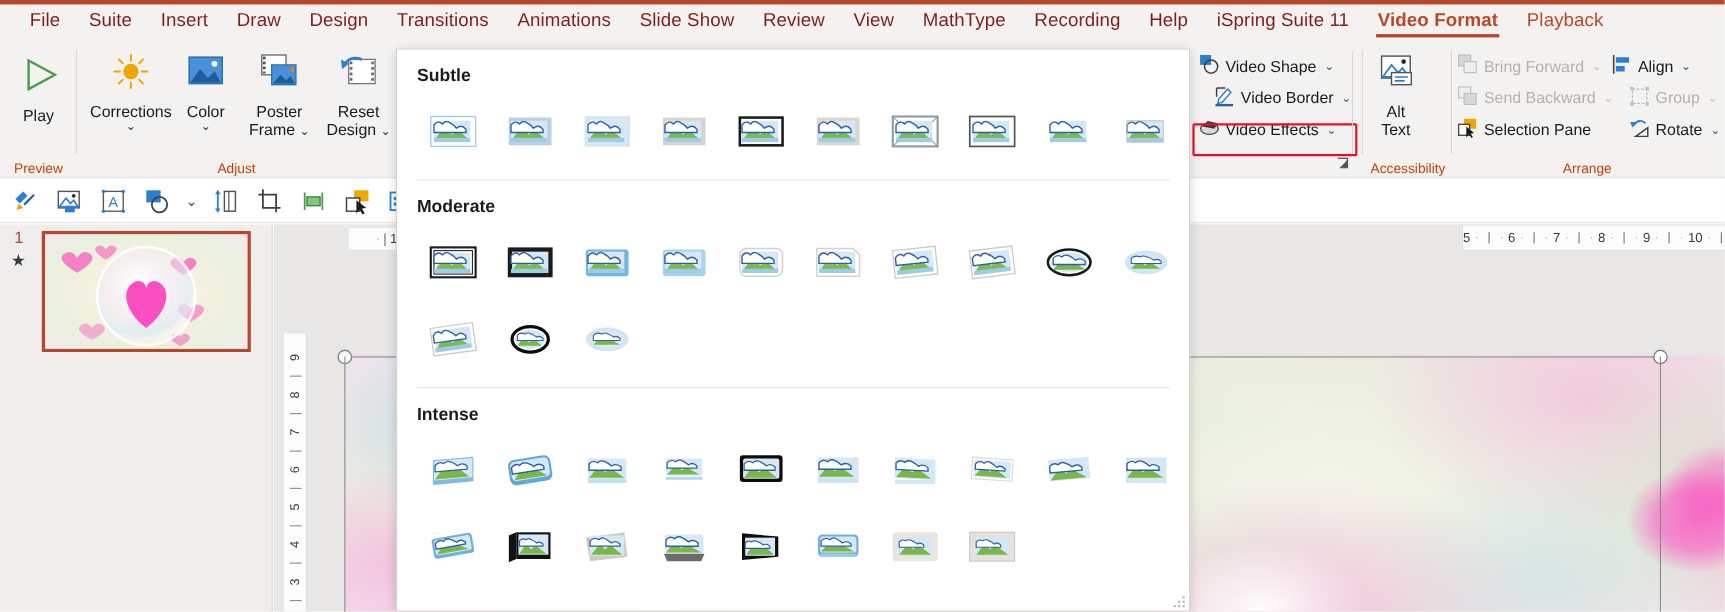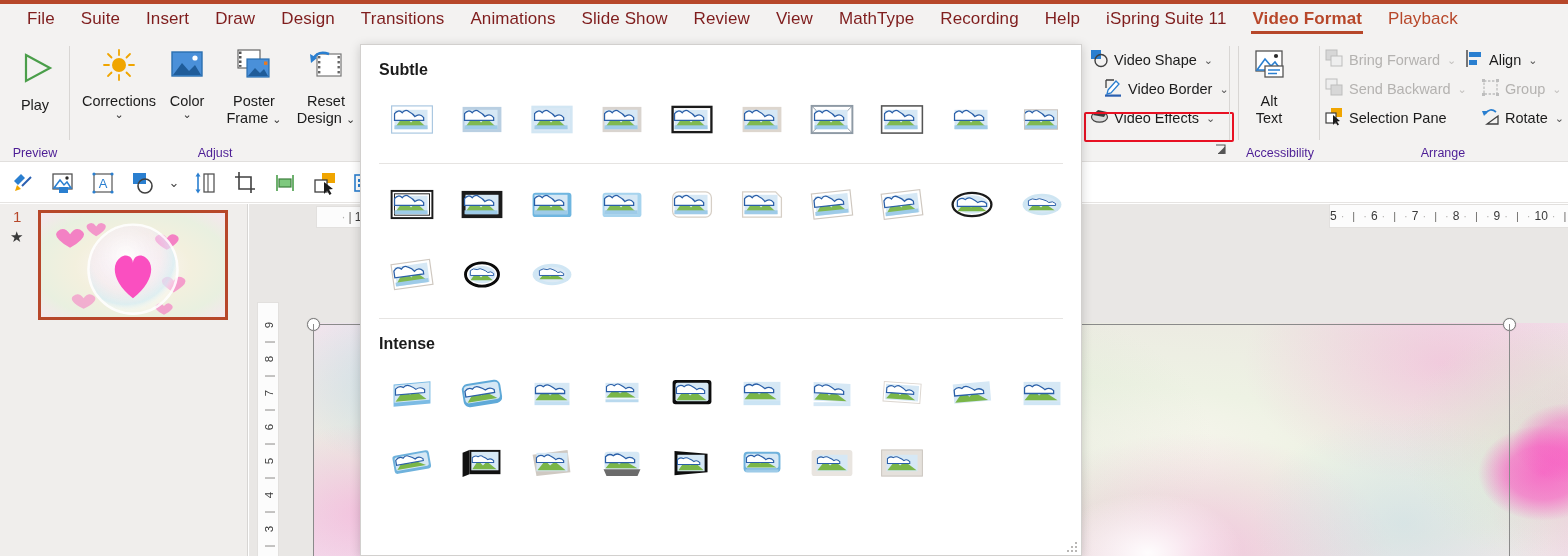--- a/index.html
+++ b/index.html
@@ -37,21 +37,21 @@
 
   
   .ribbon{
     position:absolute; left:0; top:40px; width:1568px; height:122px;
     background:#f3f2f1;
     border-bottom:1px solid #e1dfdd;
   }
   .rgroup{ position:absolute; top:0; height:122px; }
   .rgroup .glabel{
     position:absolute; bottom:2px; width:100%;
-    text-align:center; font-size:12.5px; color:#4c1d95; 
+    text-align:center; font-size:12.5px; color:#c2410c; 
   }
   .rgroup .sep{
     position:absolute; right:0; top:6px; bottom:22px; width:1px; background:#d8d6d4;
   }
   .bigbtn{
     position:absolute; top:6px;
     display:flex; flex-direction:column; align-items:center;
     cursor:pointer; width:82px;
   }
   .bigbtn .lbl{ font-size:14.5px; text-align:center; line-height:17px; color:#1b1b1b; margin-top:3px;}
@@ -753,20 +753,21 @@
               <rect x="4" y="7" width="34" height="20" fill="#d6e8f5"></rect>
               <polygon points="4,26 14,12 21,20 26,15 38,26" fill="#7ab648" opacity=".95"></polygon>
               <path d="M4 11 q4-5 8-1 q3-4 7-1 q4 2 6 5 q5-4 9 1 v3 H4 Z" fill="#ffffff" stroke="#2a5fa8" stroke-width="1.3"></path>
               <rect x="4" y="23" width="34" height="4" fill="#9ecbe8"></rect>
               <rect x="4" y="7" width="34" height="20" fill="none" stroke="#c8c2bb" stroke-width="1"></rect>
             </svg>
           </span>
         </div>
       </div>
       <div class="gdiv"></div>
+      <div class="gsec-title">Moderate</div>
       <div class="grow">
         <div class="gcell">
           <span class="th">
             <svg width="44" height="33" viewBox="0 0 44 34">
               <rect x="1" y="3" width="42" height="28" fill="#fff" stroke="#1b1b1b" stroke-width="2"></rect>
               <rect x="4" y="6" width="36" height="22" fill="#fff" stroke="#1b1b1b" stroke-width="1"></rect>
               <rect x="6" y="8" width="32" height="18" fill="#d6e8f5"></rect>
               <polygon points="4,26 14,12 21,20 26,15 38,26" fill="#7ab648" opacity=".95"></polygon>
               <path d="M4 11 q4-5 8-1 q3-4 7-1 q4 2 6 5 q5-4 9 1 v3 H4 Z" fill="#ffffff" stroke="#2a5fa8" stroke-width="1.3"></path>
               <rect x="4" y="23" width="34" height="4" fill="#9ecbe8"></rect>

